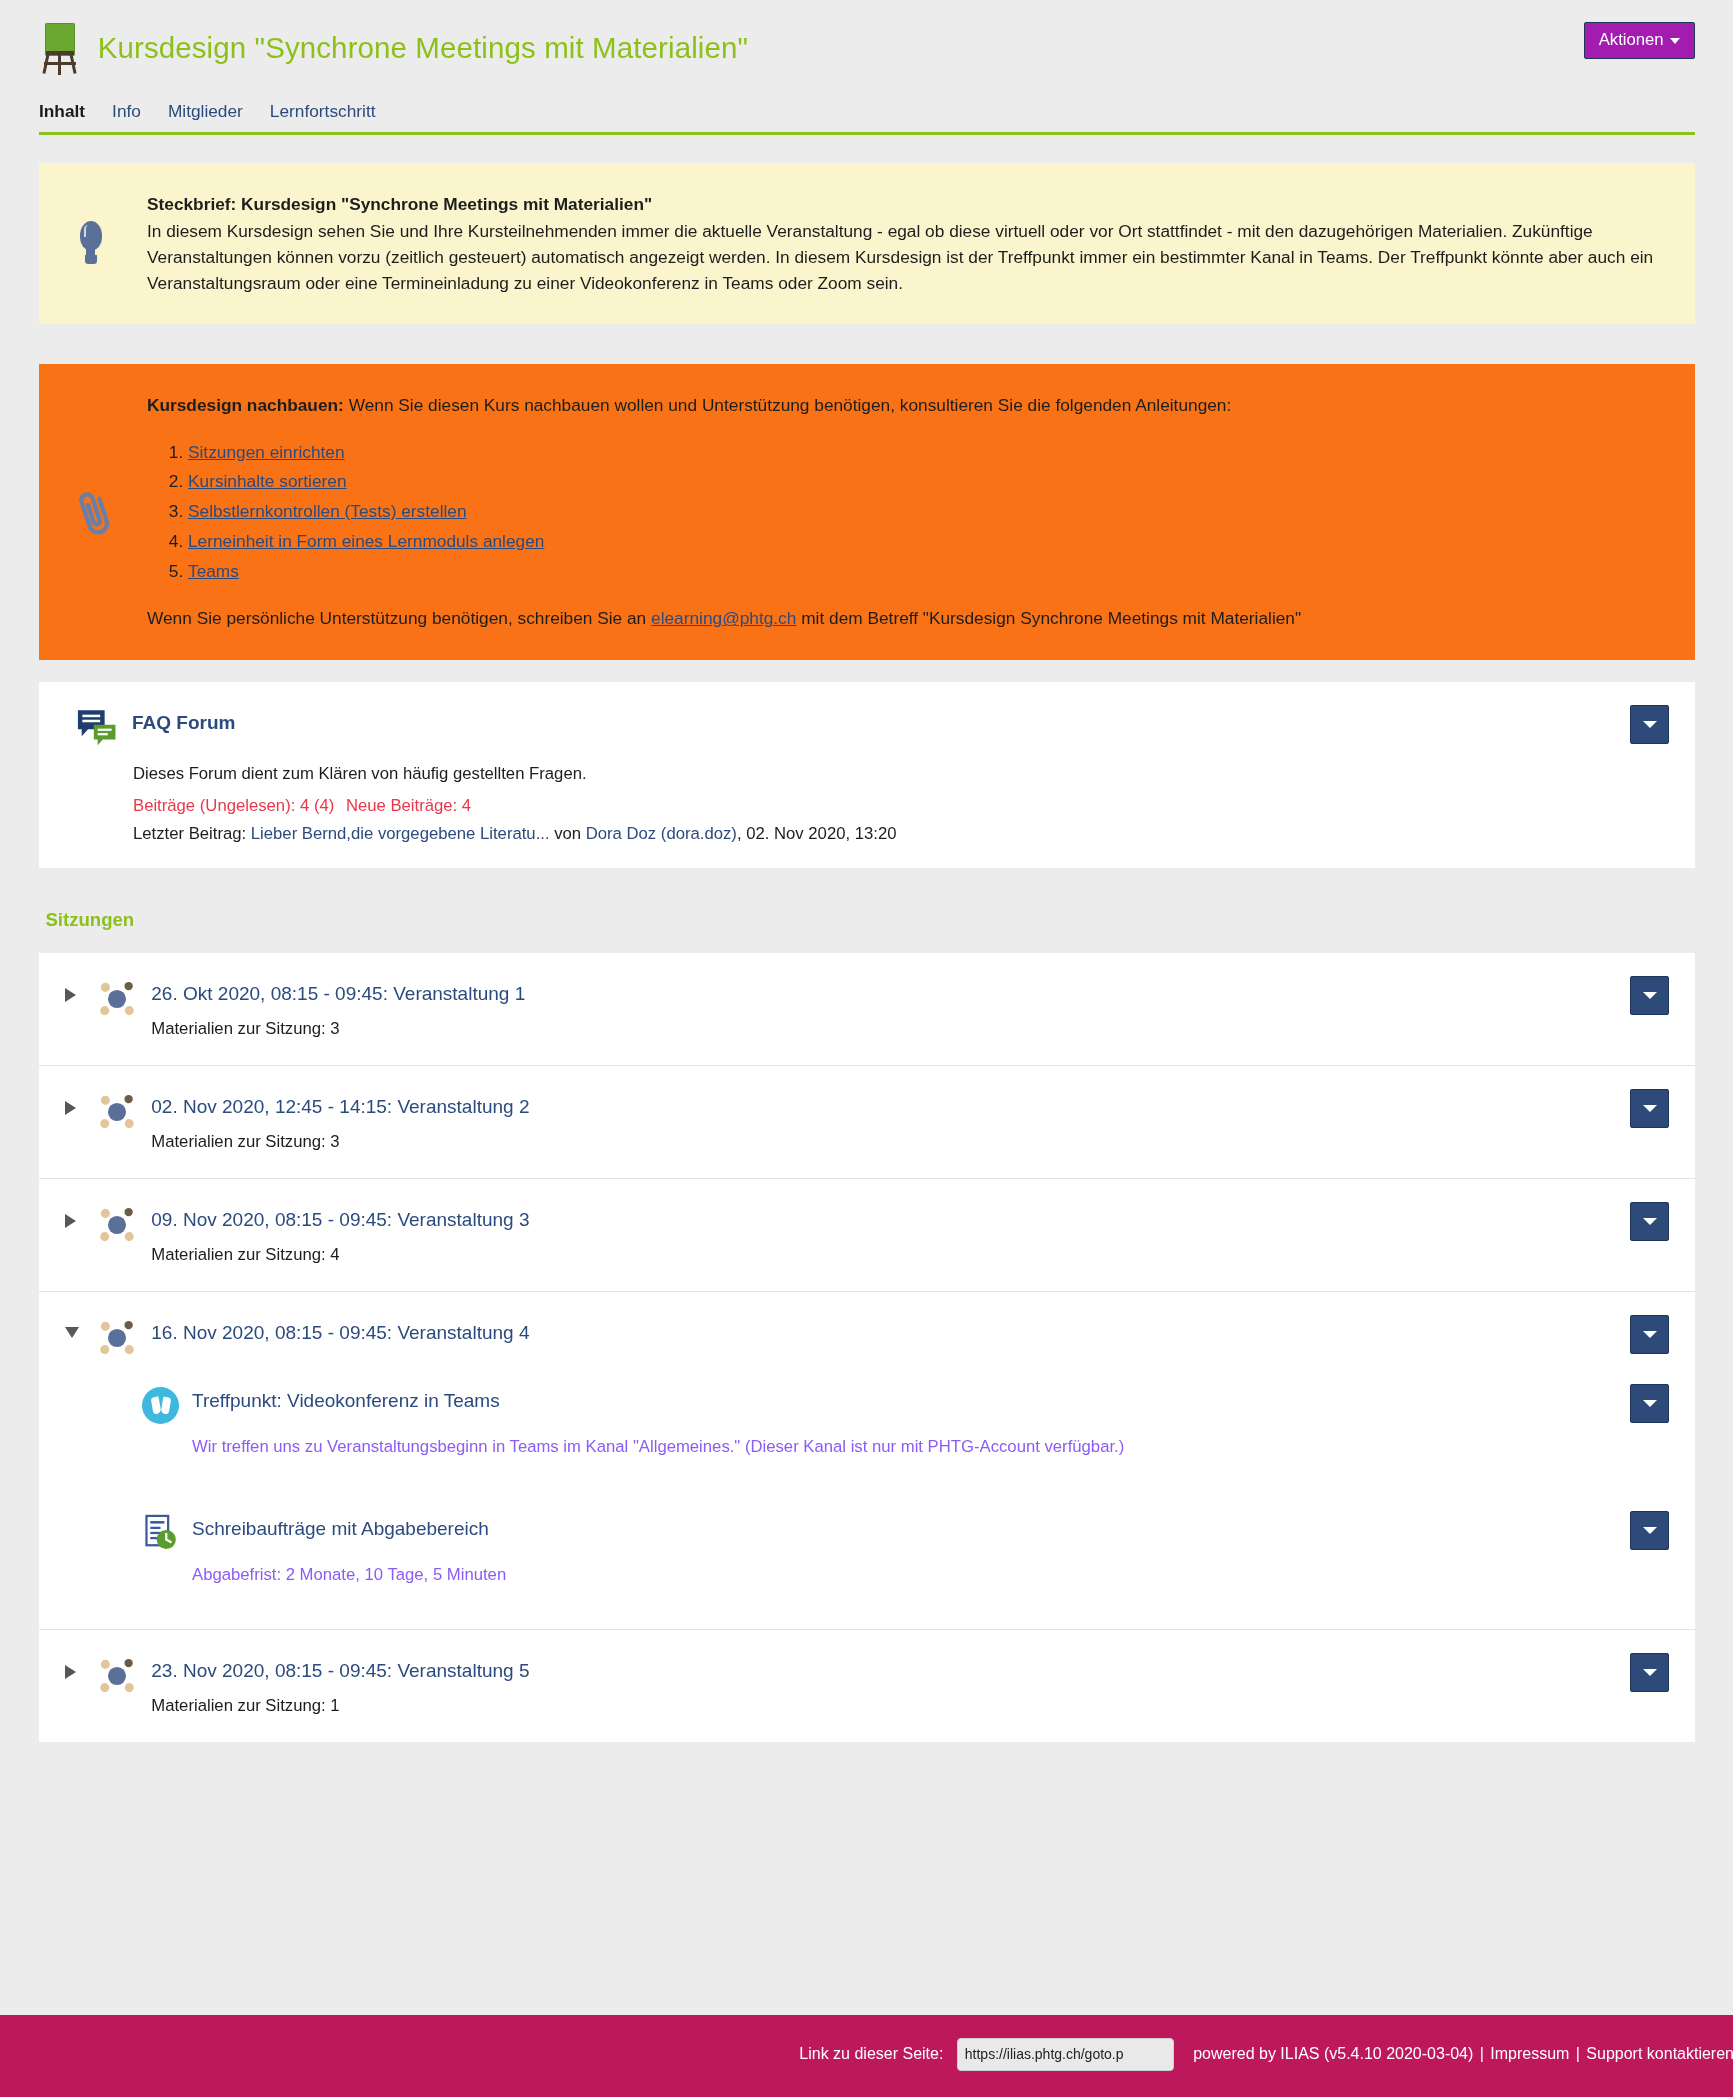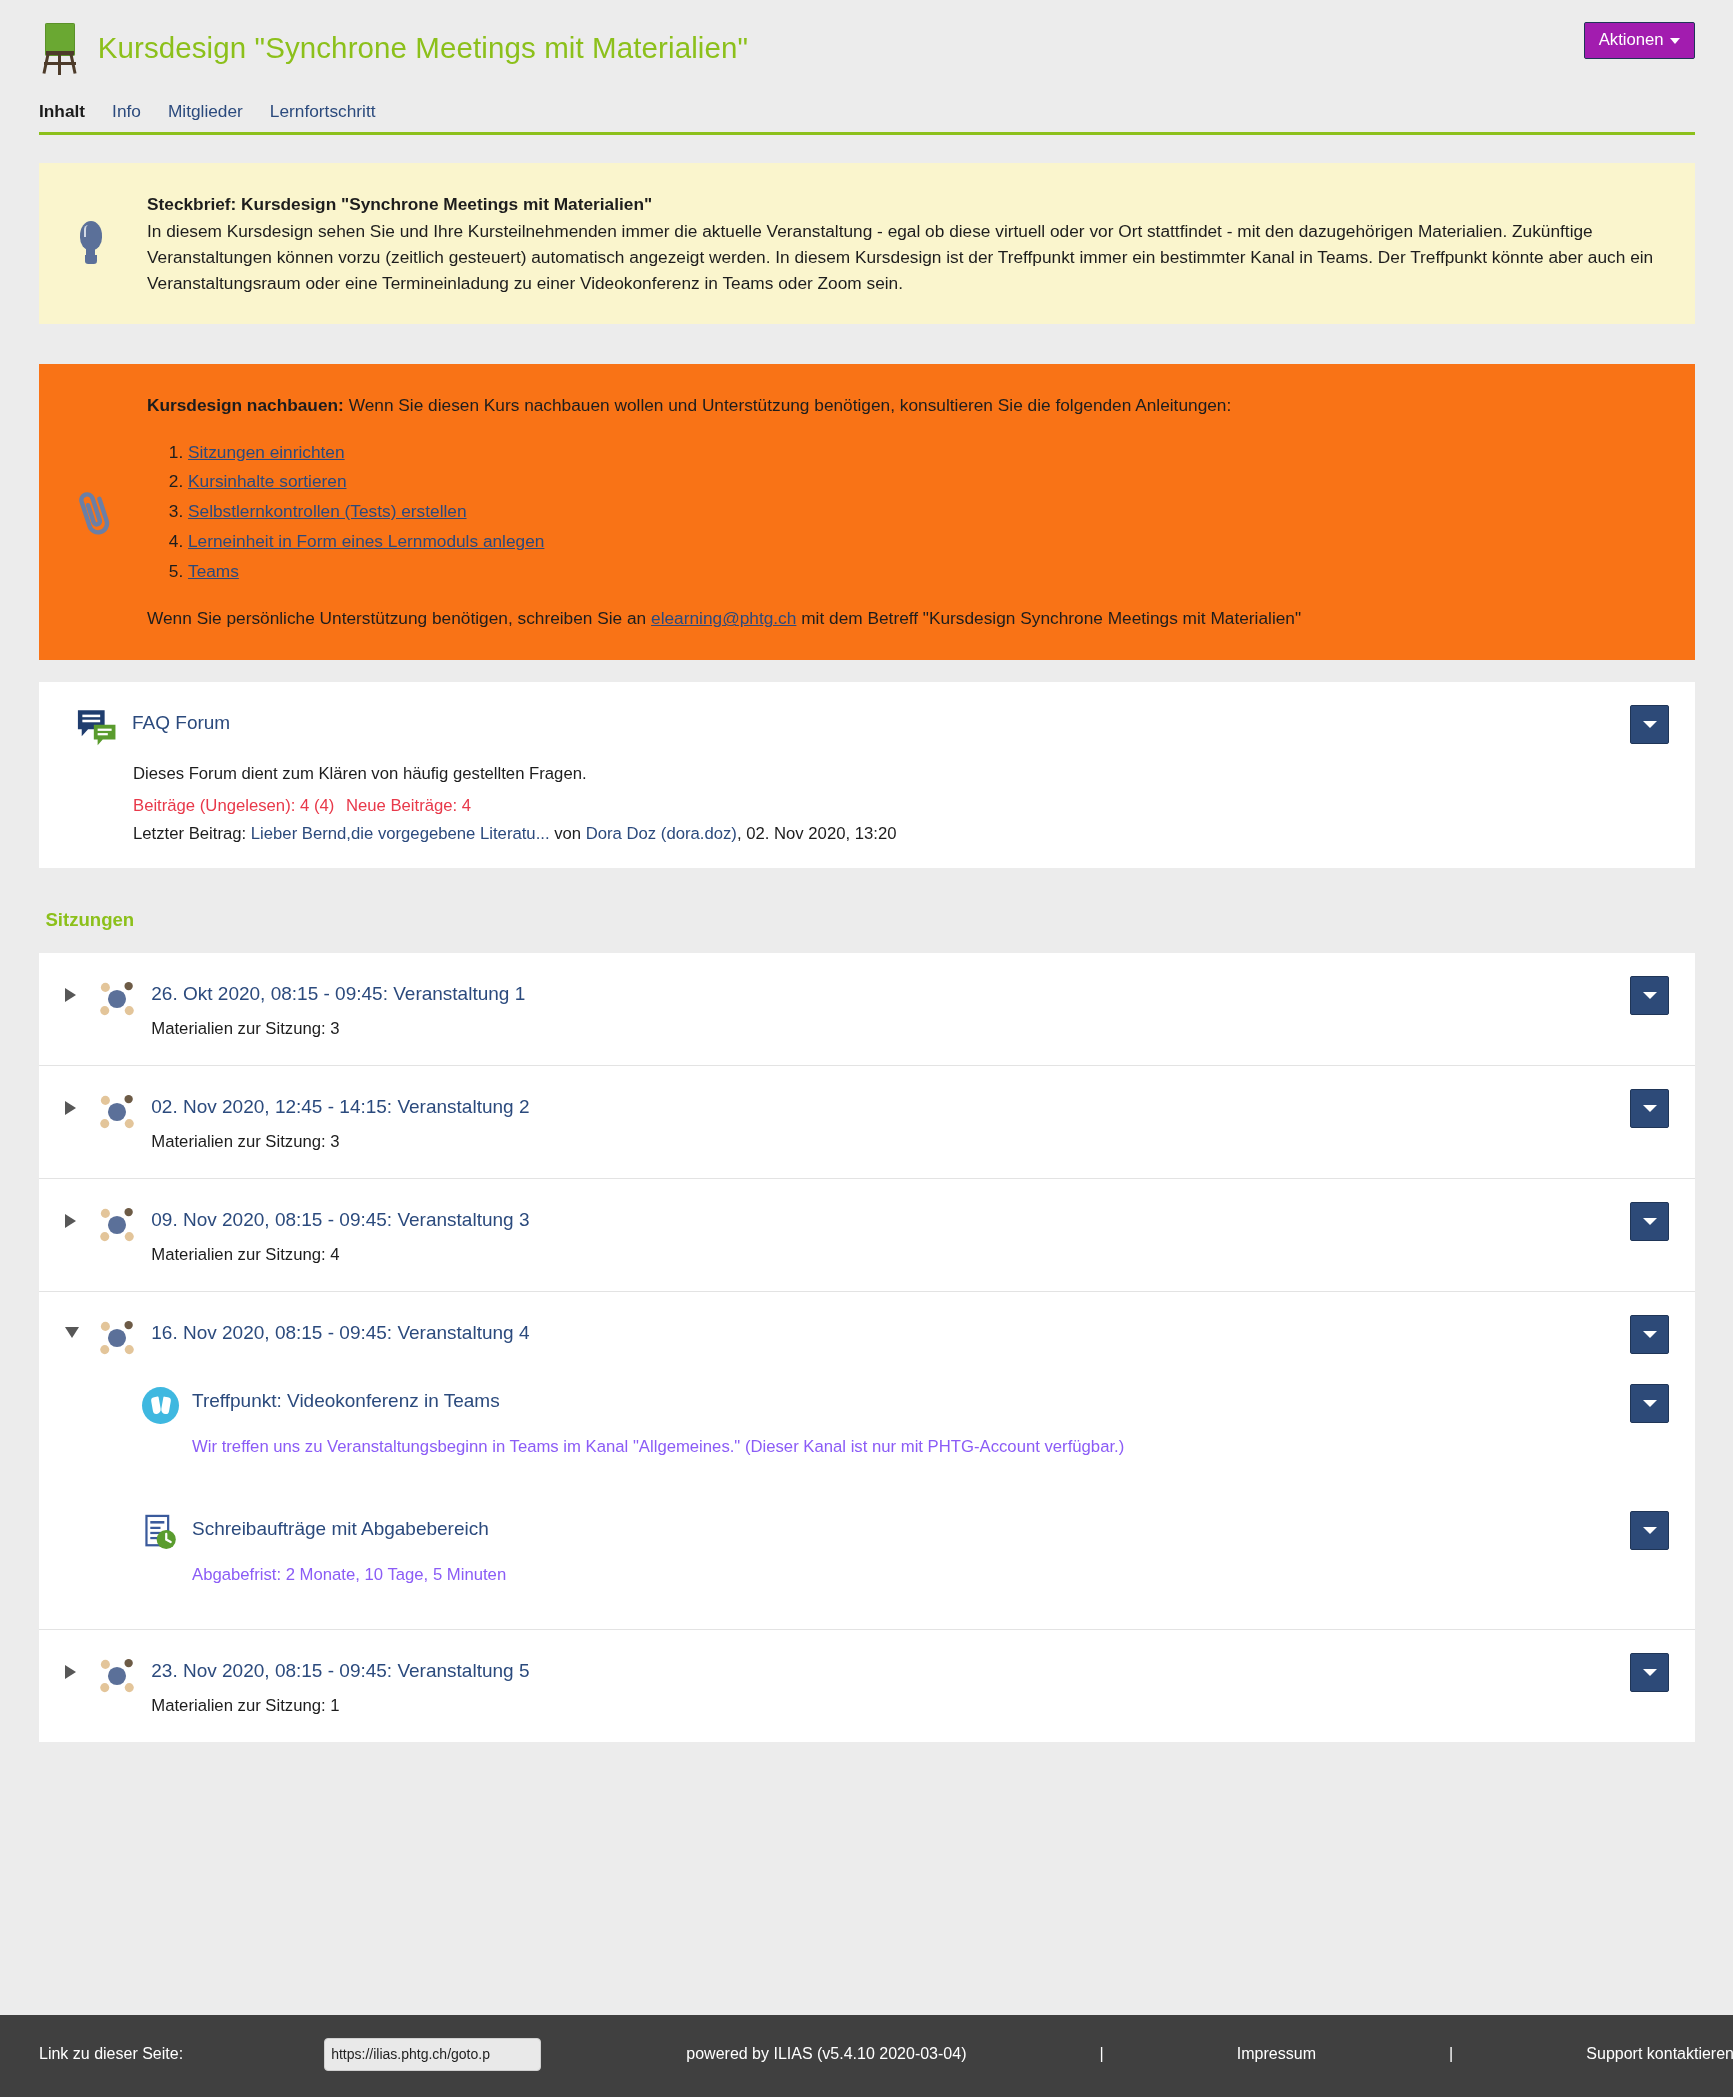--- a/index.html
+++ b/index.html
@@ -62,21 +62,21 @@
   .clip{width:37px;height:49px;}
 
   .ol-links{margin:19px 0 19px 0;padding-left:41px;}
   .ol-links li{font-size:17.3px;line-height:1.72;color:#1d1d1d;}
   .ol-links li a{color:#2b4a7d;text-decoration:underline;}
   a{color:#2b4a7d;text-decoration:underline;cursor:pointer;}
 
   
   .block{background:#ffffff;margin-top:22px;position:relative;}
   .block-inner{padding:26px 37px 24.4px 37px;position:relative;}
-  .block-head{display:flex;align-items:flex-start;gap:14px;}
+  .block-head{display:flex;align-items:flex-start;gap:14px;font-weight:bold;}
   .blk-title{font-size:19px;color:#2b4a7d;cursor:pointer;padding-top:3.9px;}
   .blk-sub{font-size:16.7px;color:#1d1d1d;margin-top:13px;margin-left:57px;line-height:1.5;}
   .blk-red{font-size:16.7px;color:#e8394a;margin-top:10.3px;margin-left:57px;}
   .blk-red .sp{display:inline-block;width:11.6px;}
   .blk-last{font-size:16.7px;color:#1d1d1d;margin-top:7.7px;margin-left:57px;}
   .blk-last a{color:#2b4a7d;text-decoration:none;}
 
   .dd-btn{
     position:absolute;right:26px;top:23px;
     width:37px;height:37px;background:#2d4a78;border:1.3px solid #1f3557;border-radius:1.9px;
@@ -112,23 +112,23 @@
   
   .vid{width:37px;height:37px;border-radius:50%;background:#3fb8e0;position:relative;}
   .vid:before{content:"";position:absolute;left:9.6px;top:10.3px;width:7.7px;height:16.7px;background:#ffffff;border-radius:4.5px 1.3px 5.8px 4.5px;transform:rotate(-10deg);}
   .vid:after{content:"";position:absolute;left:20px;top:10.3px;width:7.7px;height:16.7px;background:#ffffff;border-radius:1.3px 4.5px 4.5px 5.8px;transform:rotate(10deg);}
 
   
   .exe{width:37px;height:37px;position:relative;}
 
   
   .footer{
-    background:#404040;
+    background:#be185d;
     padding:23px 0 26px 0;
-    display:flex;align-items:center;justify-content:space-between;gap:0;
+    display:flex;align-items:center;justify-content:flex-end;gap:0;
     font-size:16px;color:#ffffff;
   }
   .footer .lbl{margin-left:39px;color:#ffffff;}
   .footer input.linkbox{
     margin-left:14px;width:202px;padding:7.7px 6.4px;font-size:14px;
     background:#e9e9e9;border:0.6px solid #cfcfcf;color:#222;border-radius:4px;
     font-family:"Liberation Sans", sans-serif;
   }
   .footer .pw{margin-left:19px;color:#ffffff;}
   .footer a{color:#ffffff;text-decoration:none;}

